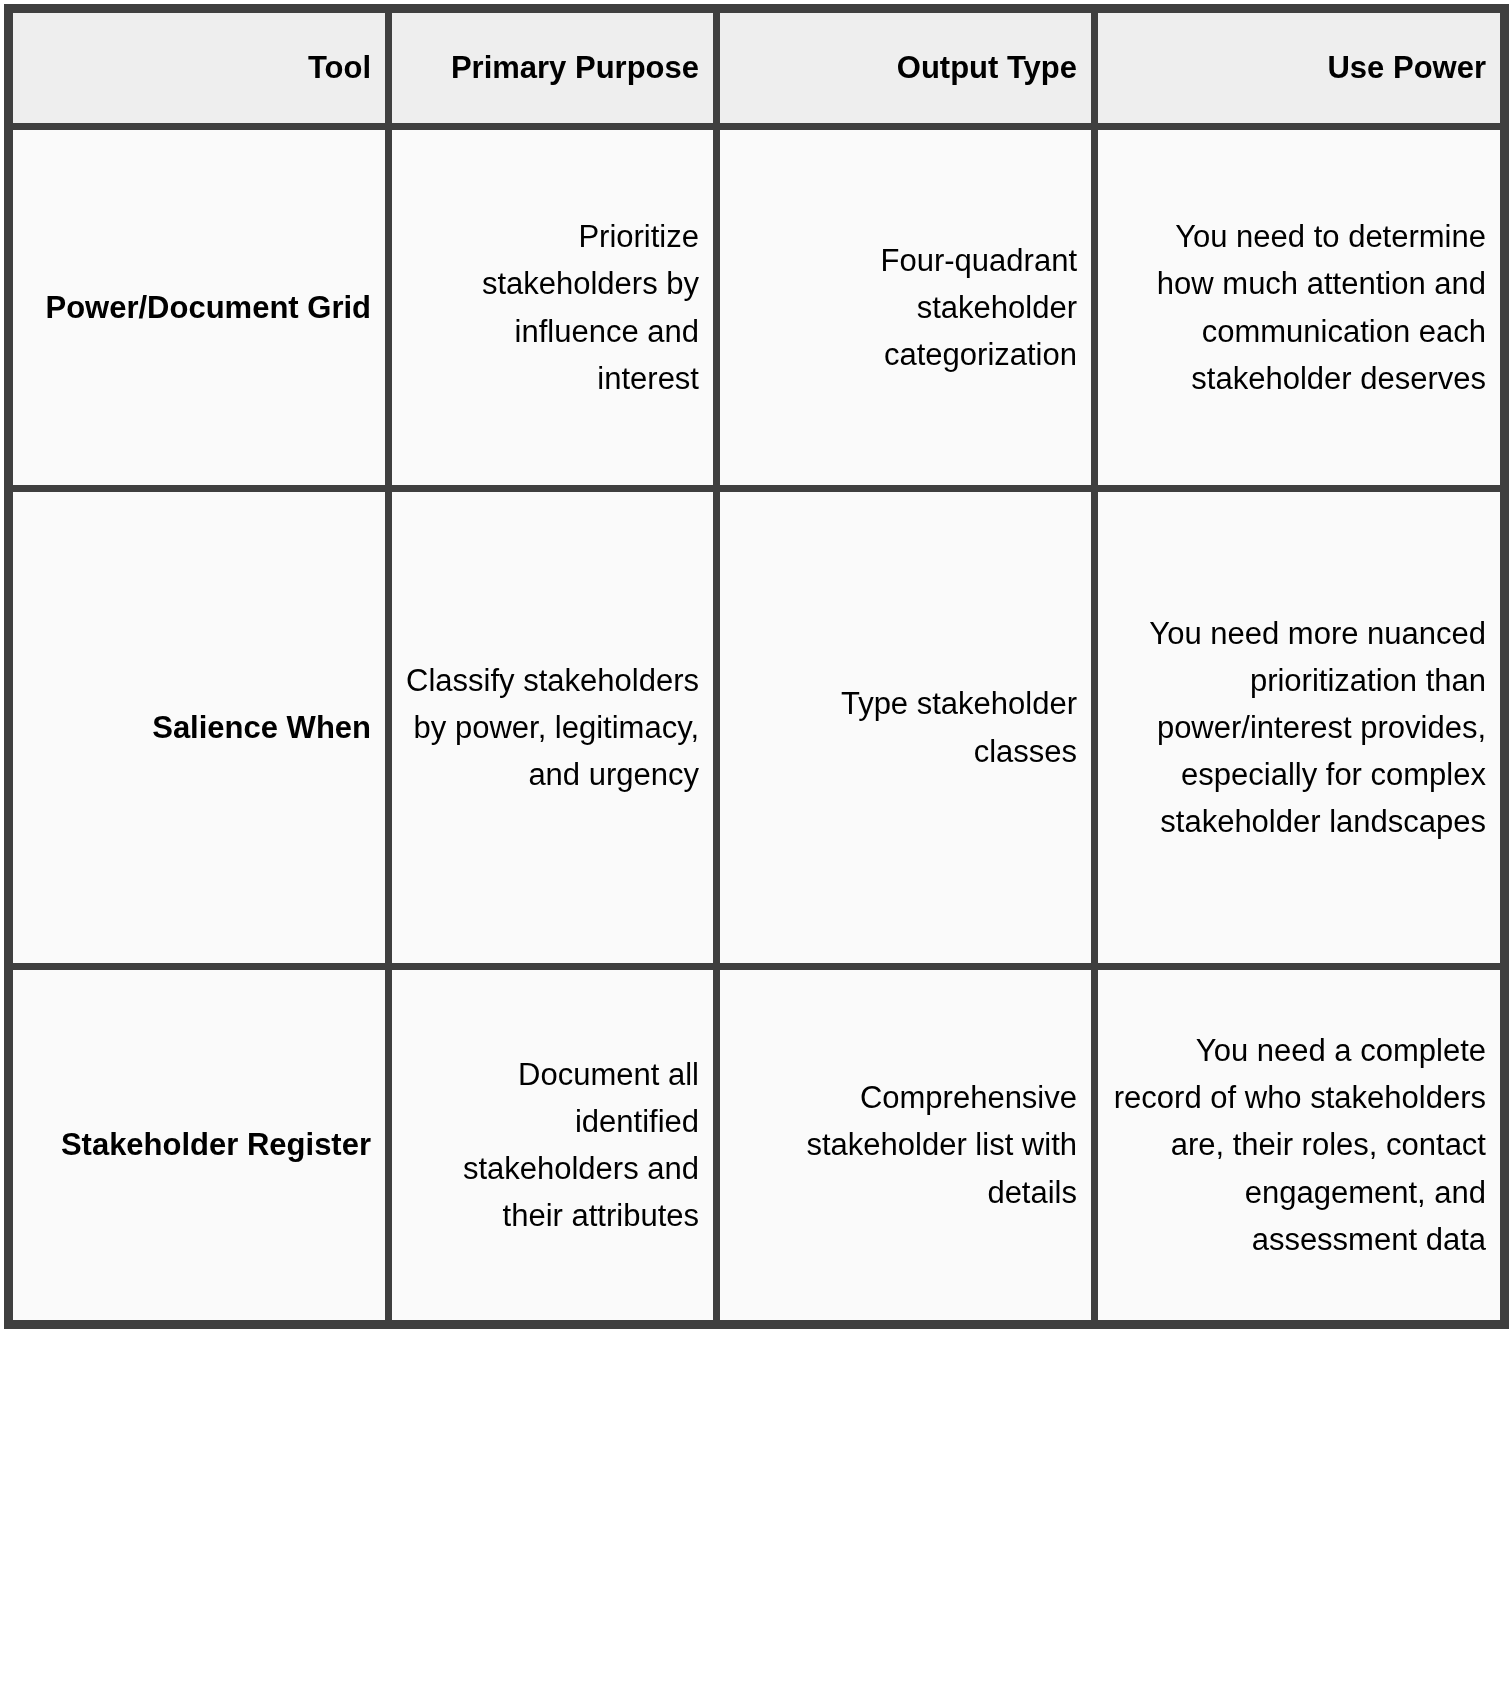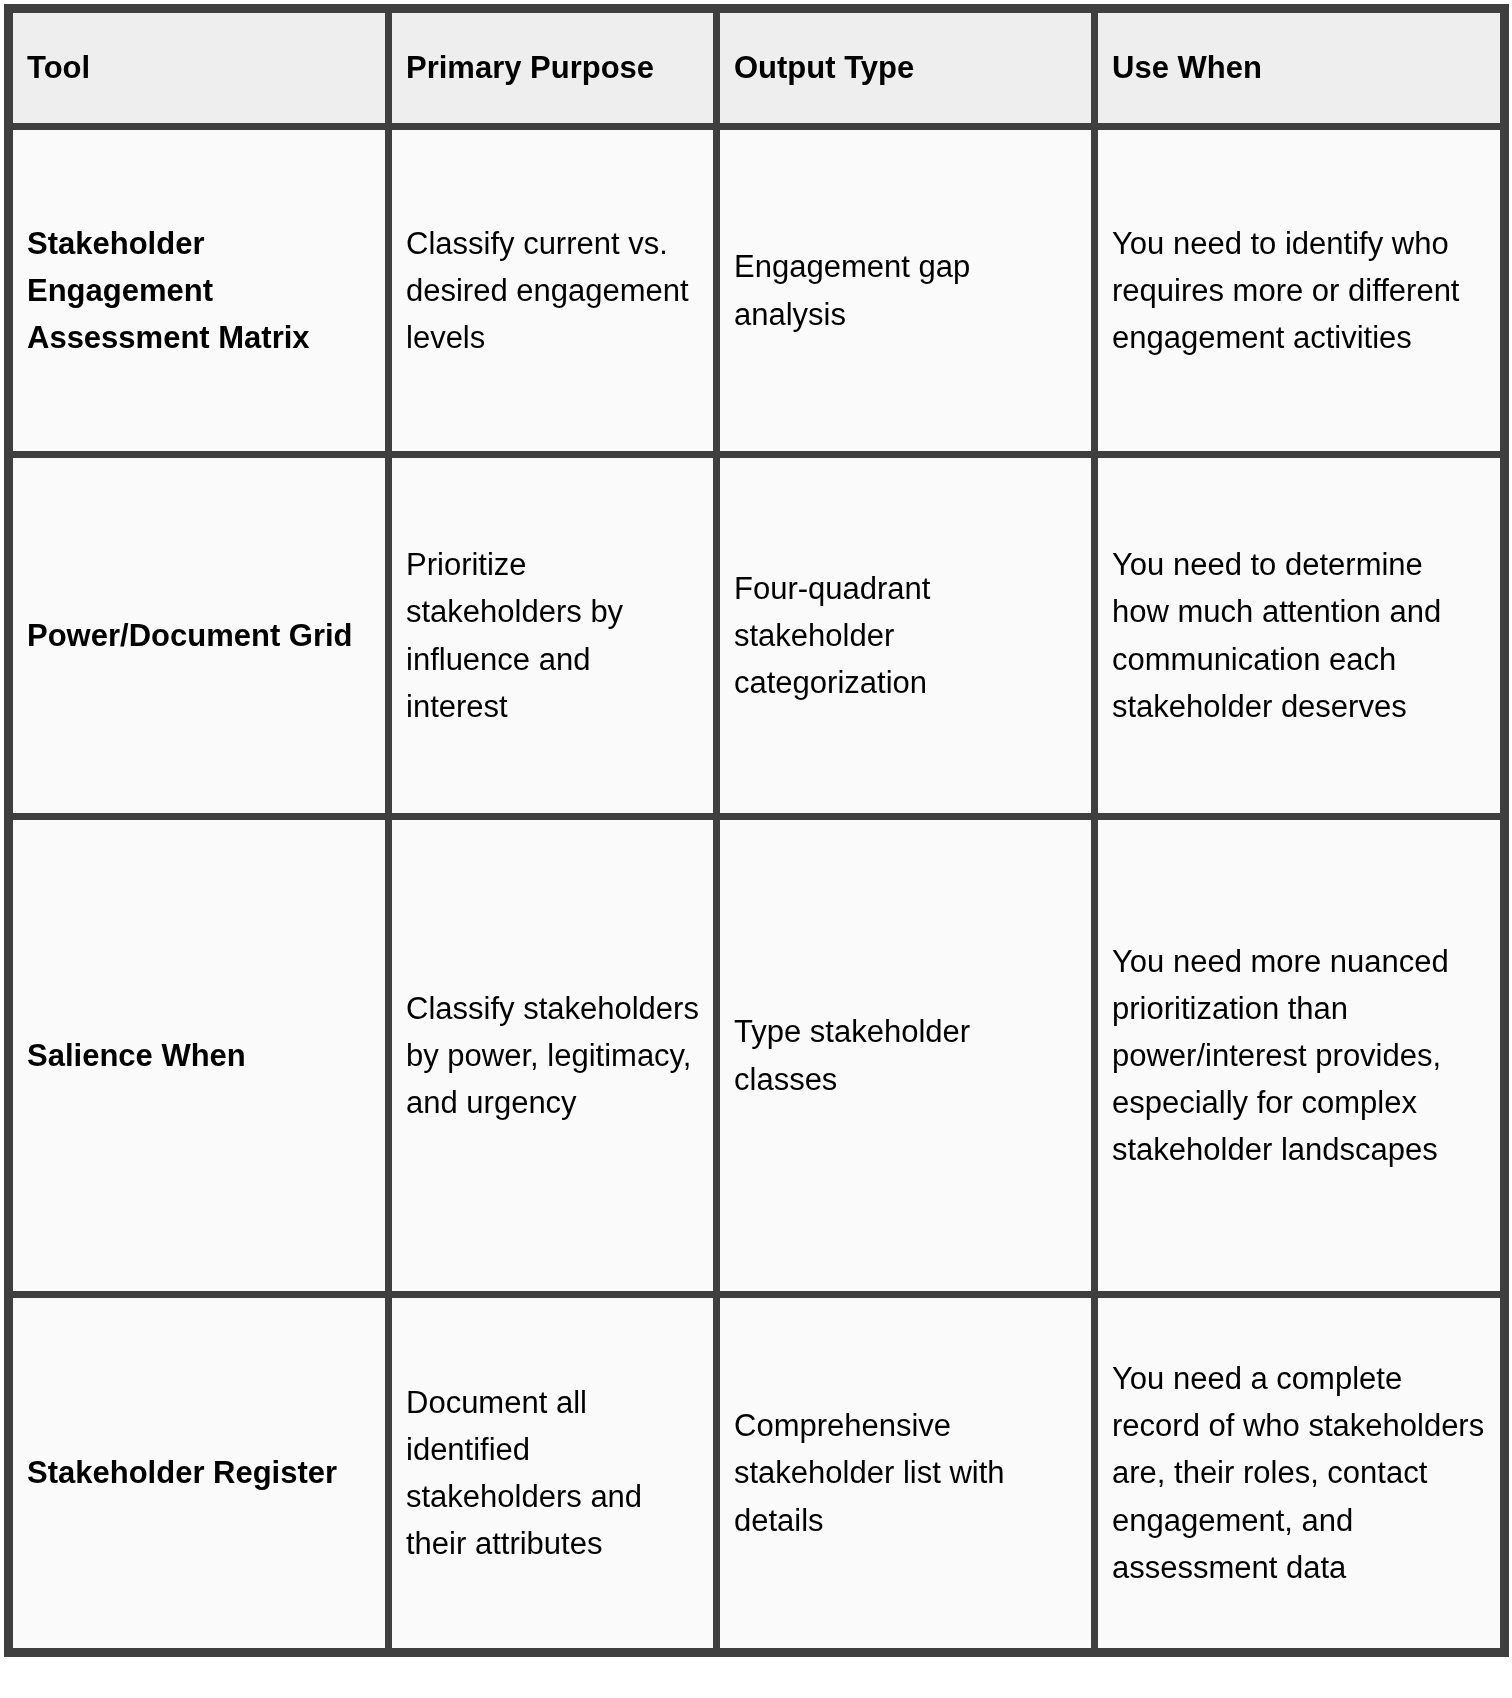--- a/index.html
+++ b/index.html
@@ -18,21 +18,21 @@
   }
   table.tool-table {
     border-collapse: collapse;
     width: 1496px;
     table-layout: fixed;
     border: 9px solid #3f3f3f;
   }
   table.tool-table th,
   table.tool-table td {
     border: 7px solid #3f3f3f;
-    text-align: left;
+    text-align: right;
     vertical-align: middle;
     padding: 10px 14px;
     font-size: 31px;
     line-height: 1.52;
     word-wrap: break-word;
   }
   table.tool-table th {
     background: #eeeeee;
     font-weight: bold;
   }
@@ -58,30 +58,24 @@
       <col style="width:380px">
       <col style="width:328px">
       <col style="width:378px">
       <col style="width:410px">
     </colgroup>
     <thead>
       <tr class="header-row">
         <th>Tool</th>
         <th>Primary Purpose</th>
         <th>Output Type</th>
-        <th>Use When</th>
+        <th>Use Power</th>
       </tr>
     </thead>
     <tbody>
-      <tr class="row-seam">
-        <td class="tool-name">Stakeholder Engagement Assessment Matrix</td>
-        <td>Classify current vs. desired engagement levels</td>
-        <td>Engagement gap analysis</td>
-        <td>You need to identify who requires more or different engagement activities</td>
-      </tr>
       <tr class="row-pig">
         <td class="tool-name">Power/Document Grid</td>
         <td>Prioritize stakeholders by influence and interest</td>
         <td>Four-quadrant stakeholder categorization</td>
         <td>You need to determine how much attention and communication each stakeholder deserves</td>
       </tr>
       <tr class="row-salience">
         <td class="tool-name">Salience When</td>
         <td>Classify stakeholders by power, legitimacy, and urgency</td>
         <td>Type stakeholder classes</td>

